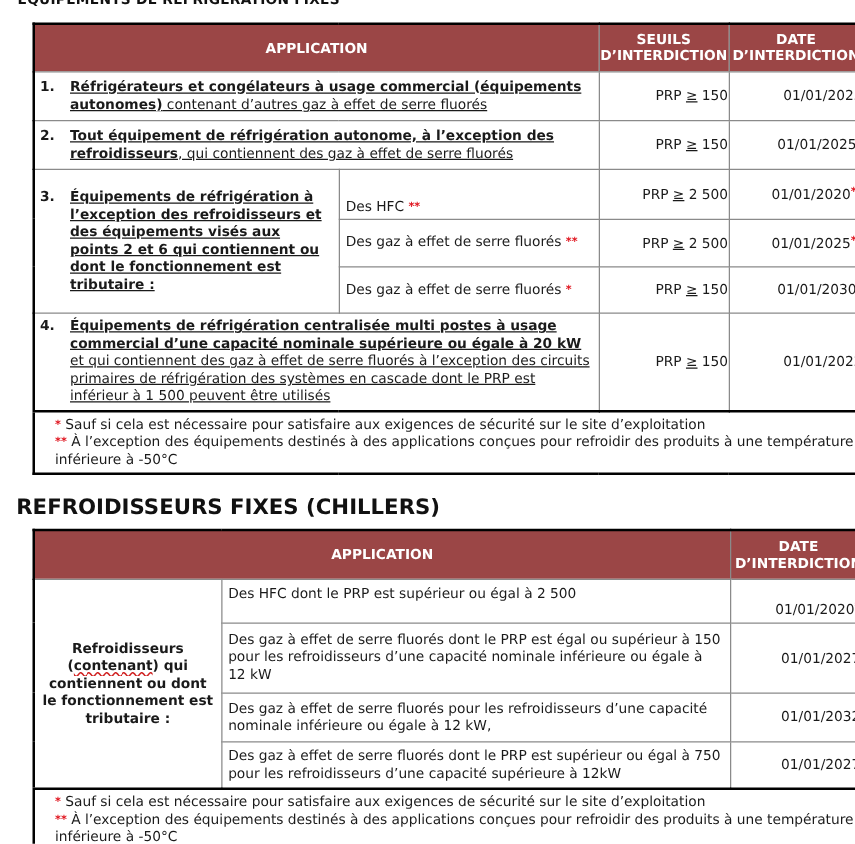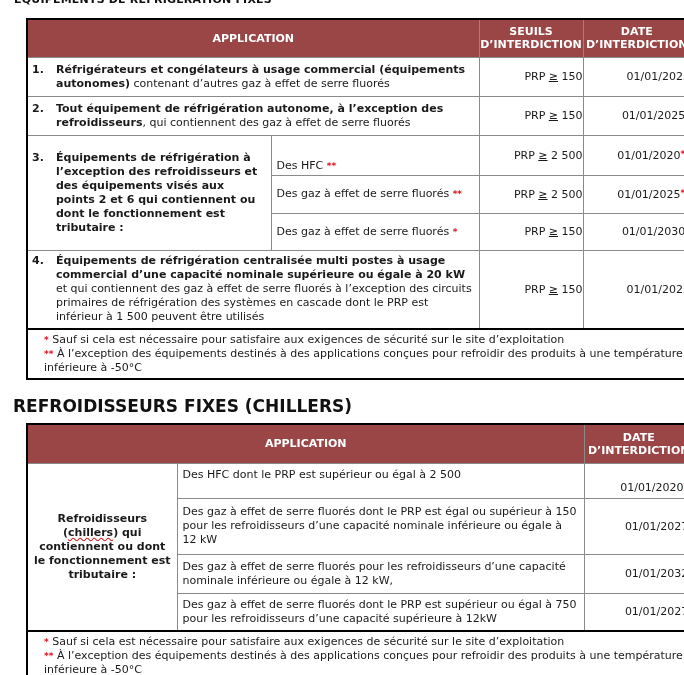--- a/index.html
+++ b/index.html
@@ -20,21 +20,21 @@
   th.h {
     background: #9b4646; color: #ffffff; font-weight: bold; font-size: 11px;
     text-align: center; line-height: 13px; border-color: #d8b0b0;
     border-bottom: 2px solid #000;
   }
   th.h.first { border-left: none; }
 
   .num { display: inline-block; width: 24px; font-weight: bold; }
   .main-cell { font-size: 11px; line-height: 14px; padding: 2px 4px 2px 4px; }
   .main-cell .wrap { display: flex; }
-  .main-cell .txt { flex: 1; }
+  .main-cell .txt { flex: 1; text-decoration: underline; }
   .b { font-weight: bold; }
   .sub-cell { font-size: 11px; line-height: 14px; padding: 2px 5px; }
   .center { text-align: right; font-size: 11px; }
   .red { color: #e0141e; font-weight: bold; font-size: 9px; vertical-align: top; }
   .ge { text-decoration: underline; }
   .footer-cell {
     font-size: 11px; line-height: 14px; padding: 3px 3px 3px 16px;
     border-top: 2px solid #000 !important; text-align: left;
   }
   .foot-line { display: block; }
@@ -136,21 +136,21 @@
       <col style="width:407px">
       <col style="width:110px">
   </colgroup>
   <tbody>
       <tr style="height:39px">
     <th class="h first" colspan="2">APPLICATION</th>
     <th class="h">DATE D’INTERDICTION</th>
   </tr>
   <tr style="height:35px">
     <td class="chiller-left" rowspan="4">
-      <span>Refroidisseurs (</span><span class="spell">chillers</span><span>) qui contiennent ou dont le fonctionnement est tributaire :</span>
+      <span>Refroidisseurs (</span><span class="spell">contenant</span><span>) qui contiennent ou dont le fonctionnement est tributaire :</span>
     </td>
     <td class="sub-cell" style="vertical-align:top;padding-top:4px">Des HFC dont le PRP est supérieur ou égal à 2 500</td>
     <td class="center" style="vertical-align:bottom;padding-bottom:4px"><span>01/01/2020</span><span class="red">**</span></td>
   </tr>
   <tr style="height:56px">
     <td class="sub-cell">Des gaz à effet de serre fluorés dont le PRP est égal ou supérieur à 150 pour les refroidisseurs d’une capacité nominale inférieure ou égale à 12 kW</td>
     <td class="center"><span>01/01/2027</span><span class="red">*</span></td>
   </tr>
   <tr style="height:39px">
     <td class="sub-cell">Des gaz à effet de serre fluorés pour les refroidisseurs d’une capacité nominale inférieure ou égale à 12 kW,</td>

